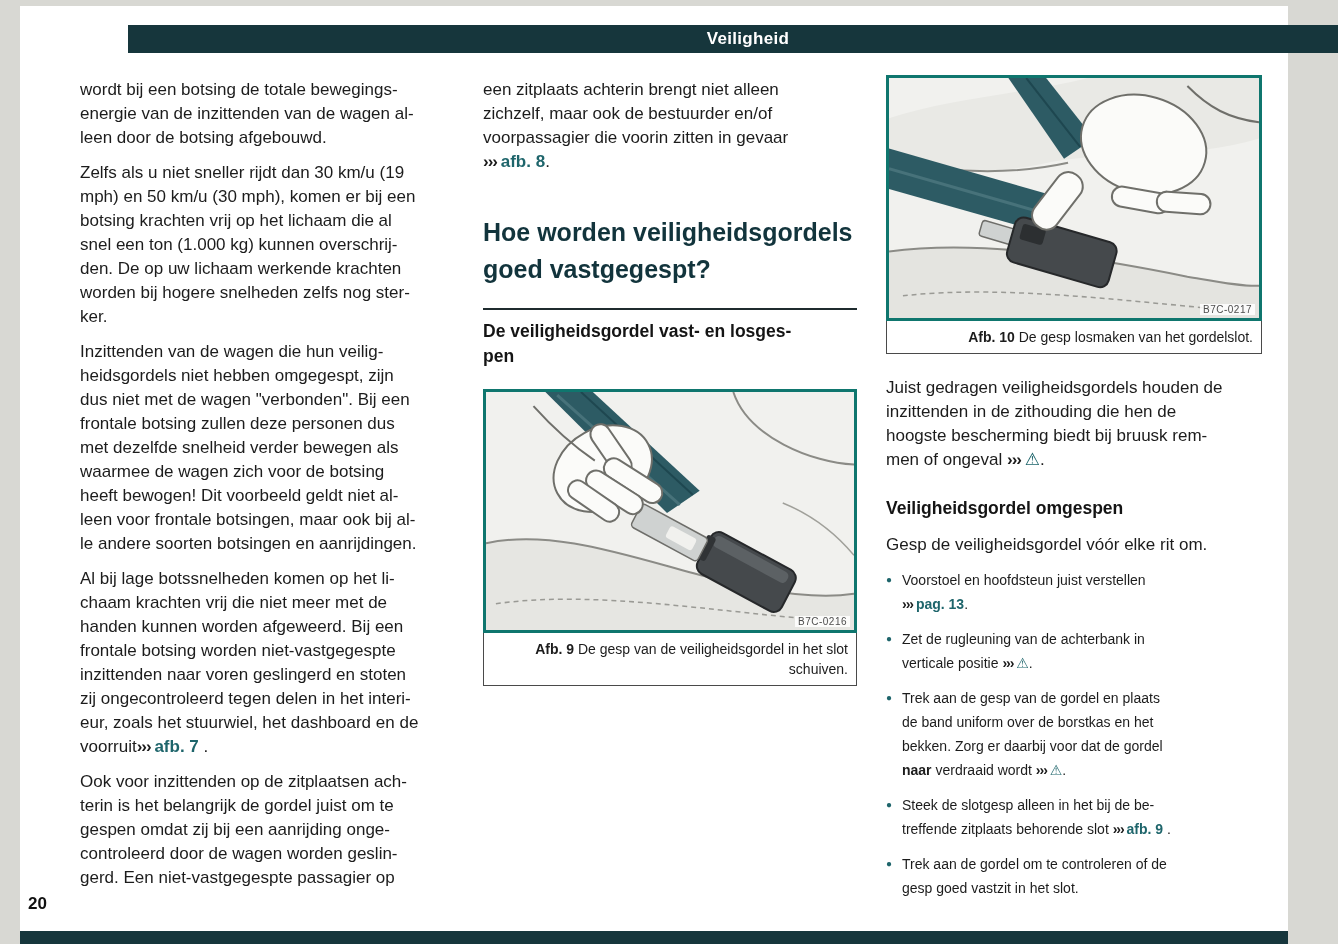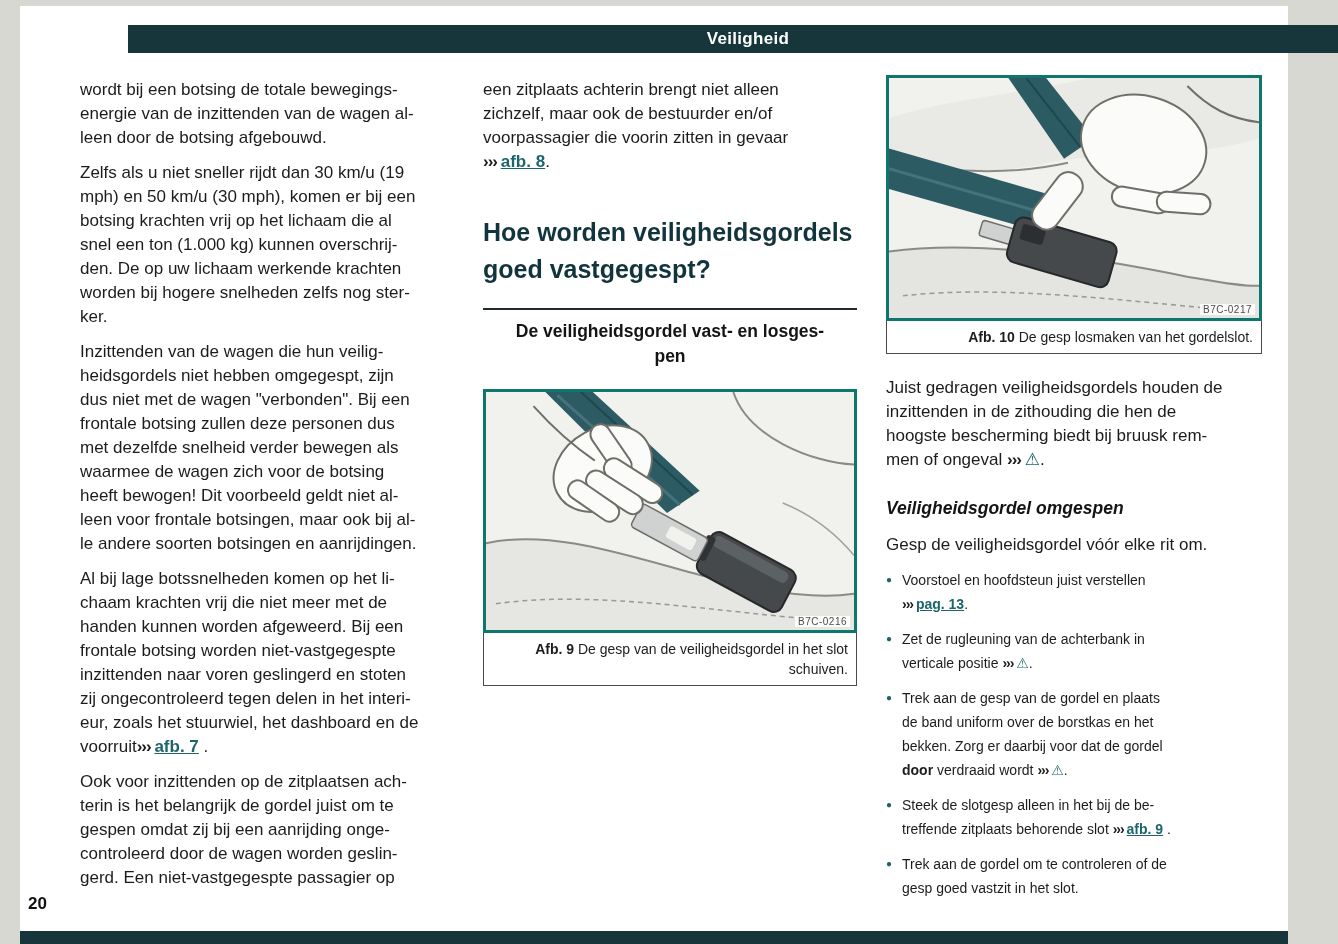--- a/index.html
+++ b/index.html
@@ -30,36 +30,35 @@
   }
   .col{position:absolute;top:72px;}
   .col1{left:60px;width:380px;}
   .col2{left:463px;width:374px;}
   .col3{left:866px;width:376px;top:69px;}
   .para{
     margin:0 0 11px 0;
     font-size:17px;line-height:24px;
     white-space:pre-line;
   }
-  .seg-link{color:#1e656b;font-weight:bold;text-decoration:underline;}
+  .seg-link{color:#1e656b;font-weight:bold;}
   .seg-arrows{color:#1a1a1a;font-weight:bold;letter-spacing:-1px;}
   .seg-warn{color:#1e656b;font-weight:bold;}
   .seg-bold{font-weight:bold;}
   .main-heading{
     margin:40px 0 0 0;
     font-size:25px;line-height:37px;color:#12343c;
     white-space:pre-line;font-weight:bold;
   }
   .sub-heading{
     margin:20px 0 0 0;
     border-top:2px solid #1f2b2e;
     padding-top:9px;
     font-size:17.5px;line-height:25px;font-weight:bold;color:#141414;
     white-space:pre-line;
-    text-align:center;
   }
   .figure{
     margin:20px 0 0 0;
     border:3px solid #0f766e;
     height:238px;position:relative;background:#f1f1ee;
   }
   .col3 .figure{margin-top:0;height:240px;}
   .figure svg{display:block;width:100%;height:100%;}
   .figcode{
     position:absolute;right:4px;bottom:3px;
@@ -77,21 +76,21 @@
     display:flex;margin:0 0 11px 0;
   }
   .dot{
     flex:0 0 16px;color:#1e656b;font-size:10px;line-height:24px;
   }
   .btext{
     flex:1;font-size:14px;line-height:24px;white-space:pre-line;
   }
   .run-heading{
     margin:24px 0 12px 0;
-    font-size:17.5px;line-height:25px;font-weight:bold;color:#141414;font-style:italic;
+    font-size:17.5px;line-height:25px;font-weight:bold;color:#141414;
   }
   .mt22{margin-top:22px;}
 </style>
 </head>
 <body>
 
 <div class="page">
 
   <div class="header-bar">
     <span>Veiligheid</span>
@@ -222,21 +221,21 @@
     <div class="bullet">
       <span class="dot">●</span>
       <div class="btext"><span>Zet de rugleuning van de achterbank in
 verticale positie </span><span class="seg-arrows">››› </span><span class="seg-warn">⚠</span><span>.</span></div>
     </div>
     <div class="bullet">
       <span class="dot">●</span>
       <div class="btext"><span>Trek aan de gesp van de gordel en plaats
 de band uniform over de borstkas en het
 bekken. Zorg er daarbij voor dat de gordel
-</span><span class="seg-bold">door</span><span> verdraaid wordt </span><span class="seg-arrows">››› </span><span class="seg-warn">⚠</span><span>.</span></div>
+</span><span class="seg-bold">naar</span><span> verdraaid wordt </span><span class="seg-arrows">››› </span><span class="seg-warn">⚠</span><span>.</span></div>
     </div>
     <div class="bullet">
       <span class="dot">●</span>
       <div class="btext"><span>Steek de slotgesp alleen in het bij de be-
 treffende zitplaats behorende slot </span><span class="seg-arrows">››› </span><span class="seg-link">afb. 9</span><span> .</span></div>
     </div>
     <div class="bullet">
       <span class="dot">●</span>
       <div class="btext"><span>Trek aan de gordel om te controleren of de
 gesp goed vastzit in het slot.</span></div>

